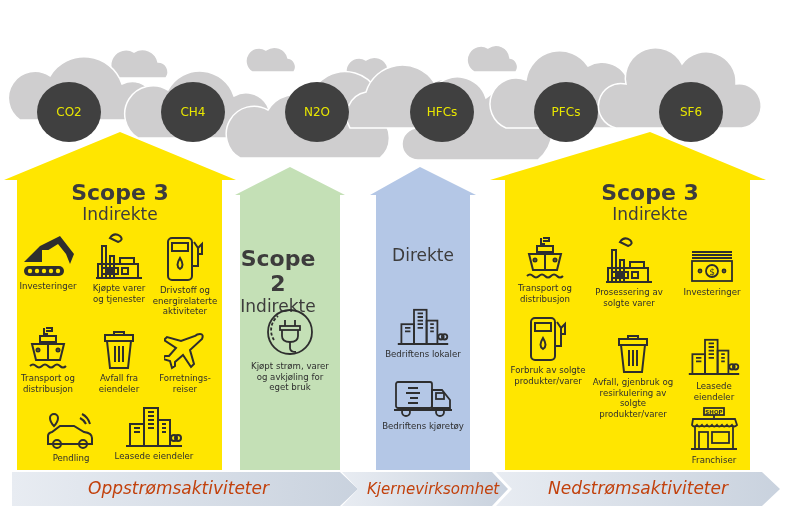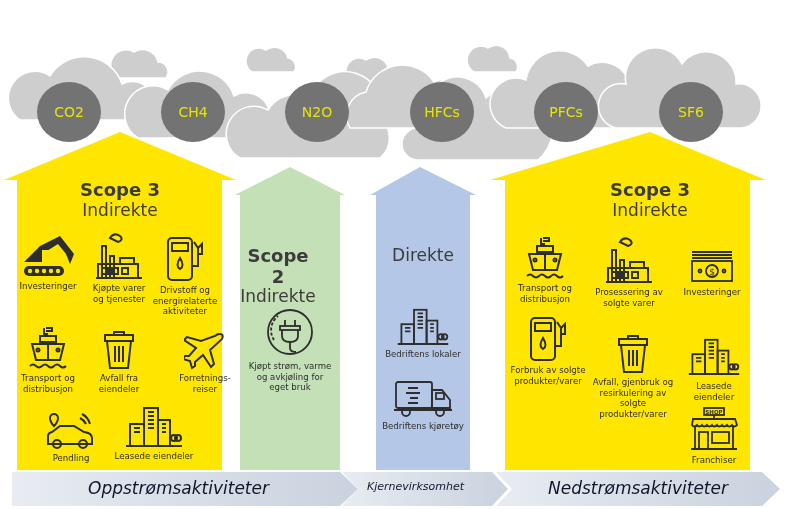--- a/index.html
+++ b/index.html
@@ -1,24 +1,24 @@
 <!DOCTYPE html>
 <html><head>
 <meta charset="utf-8">
 <style>
   html, body { margin:0; padding:0; background:#ffffff; }
   body { width:800px; height:509px; position:relative; overflow:hidden; font-family:"DejaVu Sans", sans-serif; }
   .layer { position:absolute; left:0; top:0; }
-  .gas { position:absolute; width:64px; height:60px; border-radius:50%; background:#737373; color:#e8e600; font-size:14px; display:flex; align-items:center; justify-content:center;text-align:right; }
+  .gas { position:absolute; width:64px; height:60px; border-radius:50%; background:#404040; color:#e8e600; font-size:12px; display:flex; align-items:center; justify-content:center;text-align:right; }
   .scope-title { position:absolute; text-align:center; color:#3d3c3c; line-height:1.15; }
-  .scope-title .s { font-size:18px; font-weight:bold; display:block; }
+  .scope-title .s { font-size:22px; font-weight:bold; display:block; }
   .scope-title .d { font-size:17px; display:block; }
   .item { position:absolute; text-align:center; color:#2e2e2e; font-size:8.6px; line-height:1.25; }
   .item svg { display:block; margin:0 auto 3px auto; }
-  .band-label { position:absolute; top:478px; font-size:17px; font-style:italic; color:#0f172a; font-family:"DejaVu Sans", sans-serif; }
+  .band-label { position:absolute; top:478px; font-size:17px; font-style:italic; color:#c2410c; font-family:"DejaVu Sans", sans-serif; }
 </style>
 </head>
 <body>
 
 <svg class="layer" width="800" height="509">
   <g fill="#cfcecf" stroke="#ffffff" stroke-width="1.5">
 
     <path d="M118,78 a10,10 0 0 1 16,-26 a16,16 0 0 1 24,10 a10,10 0 0 1 8,16 z"></path>
     <path d="M252,72 a10,10 0 0 1 14,-22 a14,14 0 0 1 22,8 a9,9 0 0 1 6,14 z"></path>
     <path d="M352,82 a10,10 0 0 1 14,-22 a14,14 0 0 1 22,8 a9,9 0 0 1 6,14 z"></path>
@@ -65,21 +65,21 @@
     <linearGradient id="bandg" x1="0" x2="1" y1="0" y2="0">
       <stop offset="0" stop-color="#e8ecf2"></stop>
       <stop offset="1" stop-color="#c9d2de"></stop>
     </linearGradient>
   </defs>
   <polygon points="12,472 340,472 358,489 340,506 12,506" fill="url(#bandg)"></polygon>
   <polygon points="342,472 492,472 508,489 492,506 342,506 358,489" fill="url(#bandg)"></polygon>
   <polygon points="496,472 762,472 780,489 762,506 496,506 512,489" fill="url(#bandg)"></polygon>
 </svg>
 <div class="band-label" style="left:88px;">Oppstrømsaktiviteter</div>
-<div class="band-label" style="left:367px;font-size:11px;top:480px;">Kjernevirksomhet</div>
+<div class="band-label" style="left:367px;font-size:15px;top:480px;">Kjernevirksomhet</div>
 <div class="band-label" style="left:548px;">Nedstrømsaktiviteter</div>
 
 <div class="scope-title" style="left:60px;top:180px;width:120px;">
   <span class="s">Scope 3</span>
   <span class="d">Indirekte</span>
 </div>
 <div class="scope-title" style="left:240px;top:246px;width:76px;">
   <span class="s">Scope 2</span>
   <span class="d">Indirekte</span>
 </div>
@@ -140,21 +140,21 @@
 </div>
 <div class="item" style="left:88px;top:330px;width:62px;">
   <svg width="34" height="40" viewBox="0 0 34 40" fill="none" stroke="#2e2e2e" stroke-width="2">
     <rect x="12" y="2" width="10" height="3"></rect>
     <rect x="3" y="5" width="28" height="6"></rect>
     <path d="M5,11 l3,27 h18 l3,-27"></path>
     <path d="M13,16 v16 M17,16 v16 M21,16 v16"></path>
   </svg>
   <span>Avfall fra eiendeler</span>
 </div>
-<div class="item" style="left:152px;top:330px;width:66px;margin-left:20px;">
+<div class="item" style="left:152px;top:330px;width:66px;">
   <svg width="42" height="40" viewBox="0 0 42 40" fill="none" stroke="#2e2e2e" stroke-width="2">
     <path d="M36,4 q4,0 2,5 L26,20 L30,34 l-3,3 l-8,-12 l-8,7 v4 l-3,2 l-2,-7 l-7,-2 l2,-3 h4 l7,-8 l-12,-8 l3,-3 l14,4 L31,6 q2,-2 5,-2 z"></path>
   </svg>
   <span>Forretnings-reiser</span>
 </div>
 <div class="item" style="left:38px;top:412px;width:66px;">
   <svg width="54" height="38" viewBox="0 0 54 38" fill="none" stroke="#2e2e2e" stroke-width="2">
     <path d="M10,2 a4,4 0 0 1 4,4 q0,4 -4,8 q-4,-4 -4,-8 a4,4 0 0 1 4,-4 z"></path>
     <path d="M36,6 q4,2 6,6 M38,2 q6,3 8,10"></path>
     <path d="M4,32 v-8 q0,-3 4,-4 l8,-6 h14 l10,6 q8,1 8,6 v6 z"></path>
@@ -178,21 +178,21 @@
 
 <div class="item" style="left:246px;top:306px;width:88px;">
   <svg width="52" height="52" viewBox="0 0 52 52" fill="none" stroke="#2e2e2e" stroke-width="1.8">
     <circle cx="26" cy="26" r="22"></circle>
     <path d="M10,34 a18,18 0 0 1 4,-24" stroke-dasharray="3 2"></path>
     <path d="M21,14 v6 M31,14 v6"></path>
     <rect x="16" y="20" width="20" height="4"></rect>
     <path d="M18,24 v6 q0,6 8,6 q8,0 8,-6 v-6"></path>
     <path d="M26,36 v6 q0,4 6,4"></path>
   </svg>
-  <span>Kjøpt strøm, varme og avkjøling for eget bruk</span>
+  <span>Kjøpt strøm, varer og avkjøling for eget bruk</span>
 </div>
 
 <div class="item" style="left:382px;top:306px;width:82px;">
   <svg width="54" height="40" viewBox="0 0 60 44" fill="none" stroke="#2e2e2e" stroke-width="2">
     <rect x="20" y="4" width="14" height="38"></rect>
     <rect x="6" y="20" width="14" height="22"></rect>
     <rect x="34" y="16" width="12" height="26"></rect>
     <path d="M24,8 h6 M24,12 h6 M24,16 h6 M24,20 h6 M24,24 h6 M10,24 h6 M10,28 h6 M38,20 h4 M38,24 h4 M38,28 h4"></path>
     <circle cx="50" cy="34" r="3"></circle>
       <circle cx="54" cy="34" r="3"></circle>

